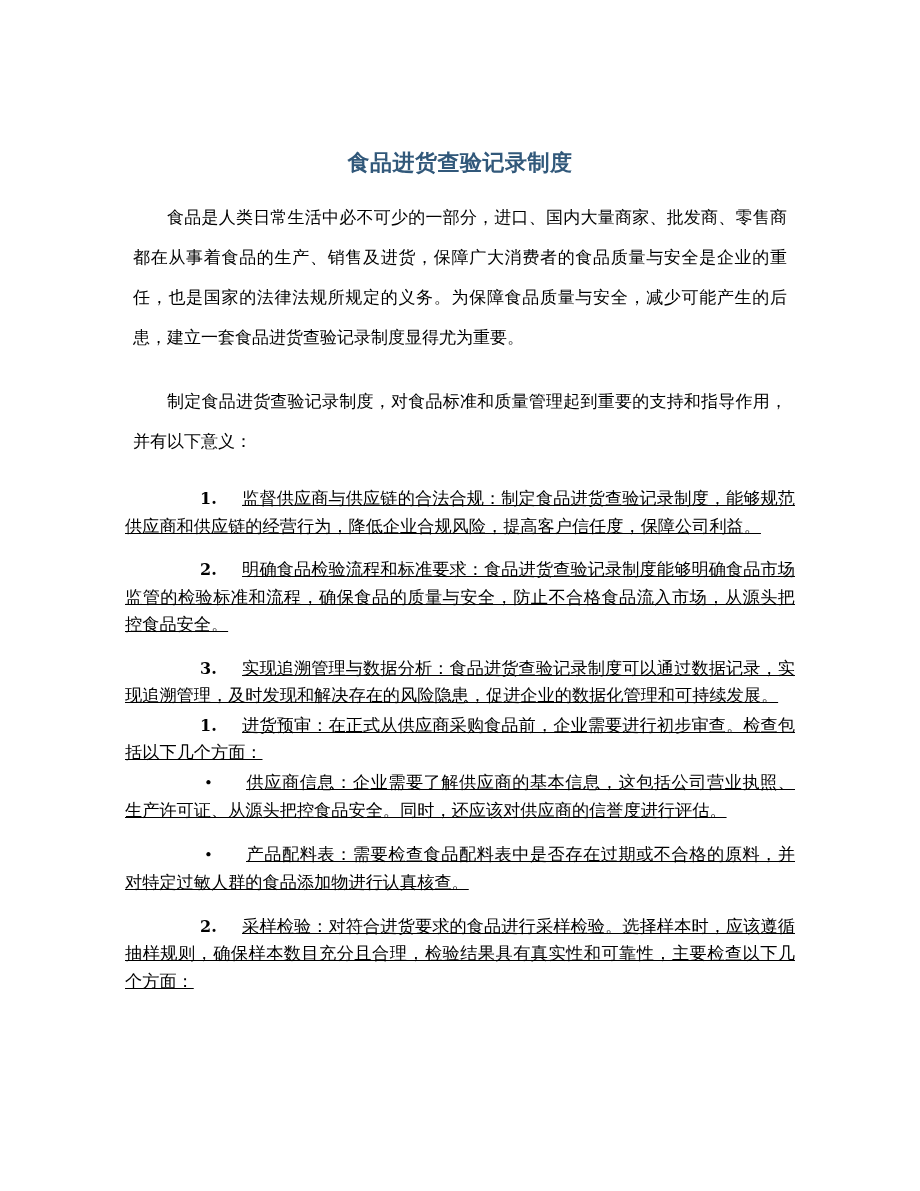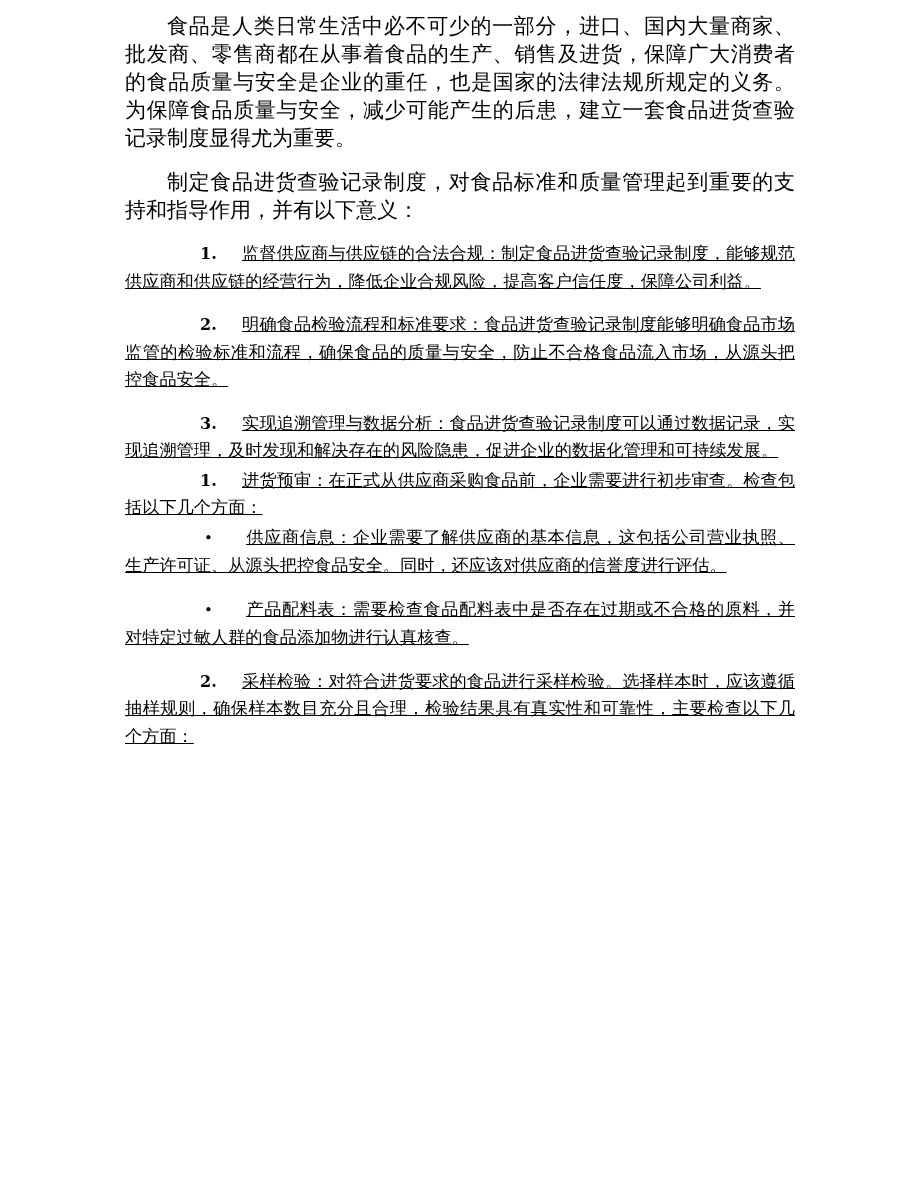--- a/index.html
+++ b/index.html
@@ -57,23 +57,23 @@
     letter-spacing: 0.3px;
     font-family: "DejaVu Sans", "Liberation Sans", sans-serif;
   }
   .heading-1.tight {
     padding-top: 14px;
     padding-left: 30px;
   }
 
   
   .para {
-    font-size: 21px;
-    line-height: 28px;
-    margin: 0;
+    font-size: 17px;
+    line-height: 40px;
+    margin: 8px;
     text-align: justify;
     text-justify: inter-ideograph;
     text-indent: 2em;
     padding-top: 10px;
     color: #000000;
   }
 
   
   .list-row {
     display: block;
@@ -110,20 +110,21 @@
   .pt-2  { padding-top: 2px; }
   .pt-12 { padding-top: 12px; }
   .pt-16 { padding-top: 16px; }
 </style>
 </head>
 <body>
 
 <div class="page">
   <div class="content">
 
+    <h1 class="doc-title">食品进货查验记录制度</h1>
 
 
     <p class="para pt-12">食品是人类日常生活中必不可少的一部分，进口、国内大量商家、批发商、零售商都在从事着食品的生产、销售及进货，保障广大消费者的食品质量与安全是企业的重任，也是国家的法律法规所规定的义务。为保障食品质量与安全，减少可能产生的后患，建立一套食品进货查验记录制度显得尤为重要。</p>
 
     <p class="para pt-16">制定食品进货查验记录制度，对食品标准和质量管理起到重要的支持和指导作用，并有以下意义：</p>
 
     <div class="list-row pt-16">
       <span class="marker num">1.</span><span class="body-text">监督供应商与供应链的合法合规：制定食品进货查验记录制度，能够规范供应商和供应链的经营行为，降低企业合规风险，提高客户信任度，保障公司利益。</span>
     </div>
 

